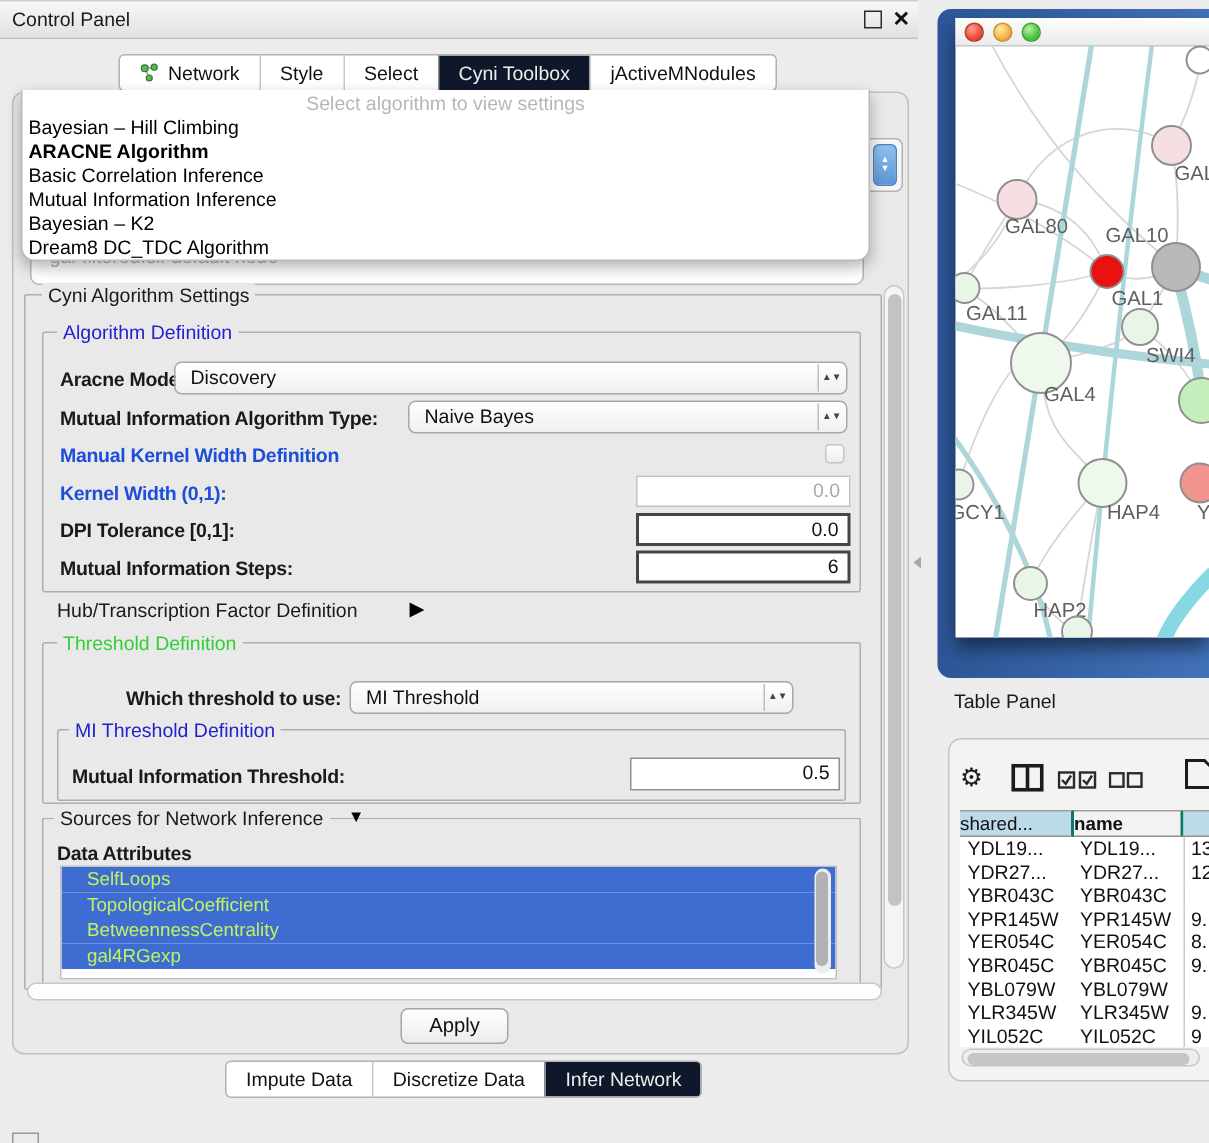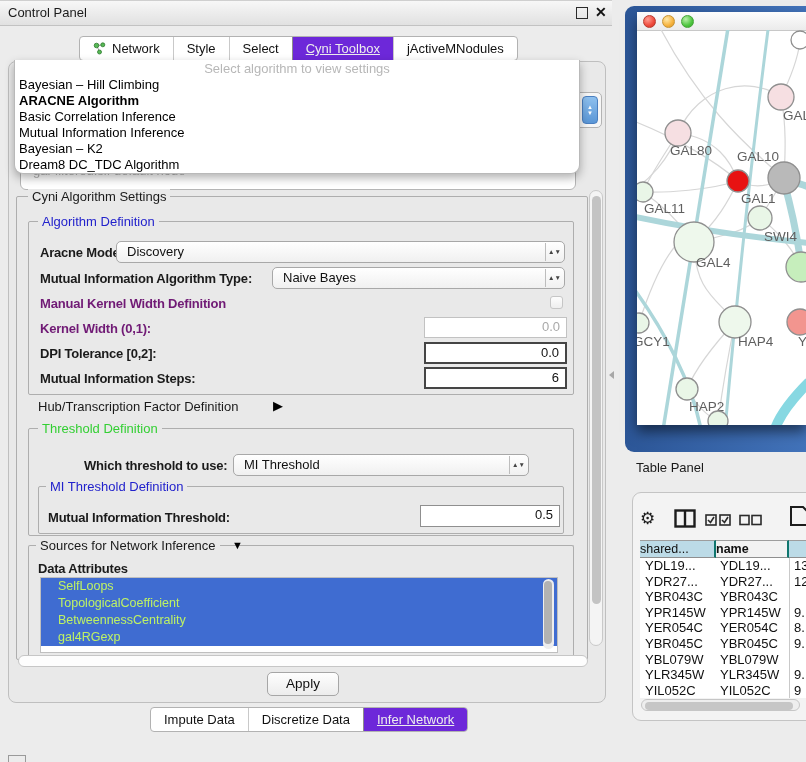--- a/index.html
+++ b/index.html
@@ -11,21 +11,21 @@
   .cp-titlebar{left:0;top:7;width:612px;height:24px;background:linear-gradient(#f7f7f7,#e1e1e1);
                border-top:1px solid #cfcfcf;border-bottom:1px solid #c2c2c2;}
   .cp-title{position:absolute;left:8px;top:0;line-height:24px;font-size:13px;color:#1a1a1a;}
   .float-btn{position:absolute;left:576px;top:6px;width:10px;height:10px;border:1.5px solid #2b2b2b;background:transparent;}
   .close-btn{position:absolute;left:595px;top:3px;font-size:14px;font-weight:bold;color:#111;}
 
   
   .tabbar{height:23px;display:flex;background:#fff;border:1px solid #b2b2b2;border-radius:4px;overflow:hidden;}
   .tab{display:flex;align-items:center;padding:0 13px;font-size:13px;color:#111;border-left:1px solid #c9c9c9;white-space:nowrap;}
   .tab:first-child{border-left:none;}
-  .tab.selected{background:#6d28d9;color:#ededed;border-left-color:#8d8d8d;text-decoration:underline;}
+  .tab.selected{background:#0f172a;color:#ededed;border-left-color:#8d8d8d;}
   .tab .net-icon{margin-right:6px;}
 
   
   .main-panel{left:8px;top:61px;width:596px;height:640px;background:#e9e9e9;border:1px solid #bfbfbf;border-radius:8px;}
 
   
   .bg-combo{left:20px;top:150px;width:556px;height:40px;background:#fff;border:1px solid #b5b5b5;border-radius:6px;
             font-size:13px;color:#b3b3b3;line-height:40px;padding-left:12px;box-sizing:border-box;}
   .frag-combo{left:579px;top:92px;width:23px;height:36px;background:#f6f6f6;border:1px solid #b3b3b3;border-radius:0 5px 5px 0;box-sizing:border-box;}
   .frag-stepper{left:582px;top:96px;width:16px;height:28px;background:linear-gradient(#8ec0ee,#5a96d6);border:1px solid #4a7fc0;border-radius:4px;
@@ -37,21 +37,21 @@
   .dd-placeholder{height:17px;line-height:17px;text-align:center;font-size:13px;color:#b7b7b7;}
   .dd-item{height:16px;line-height:16px;font-size:13px;color:#000;padding-left:4px;}
   .dd-bold{font-weight:bold;}
 
   
   .tb{border:1px solid #aeaeae;border-radius:2px;}
   .legend{position:absolute;font-size:13px;background:#e9e9e9;padding:0 4px;white-space:nowrap;}
   .lg-black{color:#1a1a1a;} .lg-blue{color:#2222cc;} .lg-green{color:#33cf33;}
 
   .lbl{font-size:13px;font-weight:bold;color:#1a1a1a;letter-spacing:-0.2px;white-space:nowrap;}
-  .lbl.dis{color:#701a75;}
+  .lbl.dis{color:#1d4ed8;}
   .plain{font-size:13px;color:#1a1a1a;white-space:nowrap;}
 
   .combo{background:linear-gradient(#ffffff,#f0f0f0);border:1px solid #a8a8a8;border-radius:5px;
          font-size:13px;color:#111;line-height:20px;padding-left:10px;box-sizing:border-box;}
   .stepper{position:absolute;right:1px;top:1px;bottom:1px;width:17px;border-left:1px solid #bdbdbd;
            display:flex;flex-direction:column;align-items:center;justify-content:center;font-size:6.5px;line-height:6px;color:#444;}
   .inp{background:#fff;font-size:13px;color:#111;text-align:right;padding-right:6px;box-sizing:border-box;line-height:18px;}
   .inp-dis{border:1px solid #c2c2c2;color:#a9a9a9;}
   .inp-focus{border:2px solid #454545;}
   .inp-norm{border:1px solid #8f8f8f;}
@@ -164,21 +164,21 @@
     <span>Naive Bayes</span>
     <span class="stepper">▲▼</span>
   </div>
 
   <span class="abs lbl dis" style="left:40px;top:296px;">Manual Kernel Width Definition</span>
   <div class="abs checkbox" style="left:550px;top:296px;"></div>
 
   <span class="abs lbl dis" style="left:40px;top:321px;">Kernel Width (0,1):</span>
   <div class="abs inp inp-dis" style="left:424px;top:317px;width:143px;height:21px;">0.0</div>
 
-  <span class="abs lbl" style="left:40px;top:346px;">DPI Tolerance [0,2]:</span>
+  <span class="abs lbl" style="left:40px;top:346px;">DPI Tolerance [0,1]:</span>
   <div class="abs inp inp-focus" style="left:424px;top:342px;width:143px;height:22px;">0.0</div>
 
   <span class="abs lbl" style="left:40px;top:371px;">Mutual Information Steps:</span>
   <div class="abs inp inp-focus" style="left:424px;top:367px;width:143px;height:22px;">6</div>
 
   <span class="abs plain" style="left:38px;top:399px;text-align:center;">Hub/Transcription Factor Definition</span>
   <span class="abs" style="left:273px;top:398px;font-size:13px;color:#000;">▶</span>
 
   <div class="abs tb" style="left:28px;top:428px;width:544px;height:106px;"></div>
   <span class="abs legend lg-green" style="left:38px;top:421px;">Threshold Definition</span>

